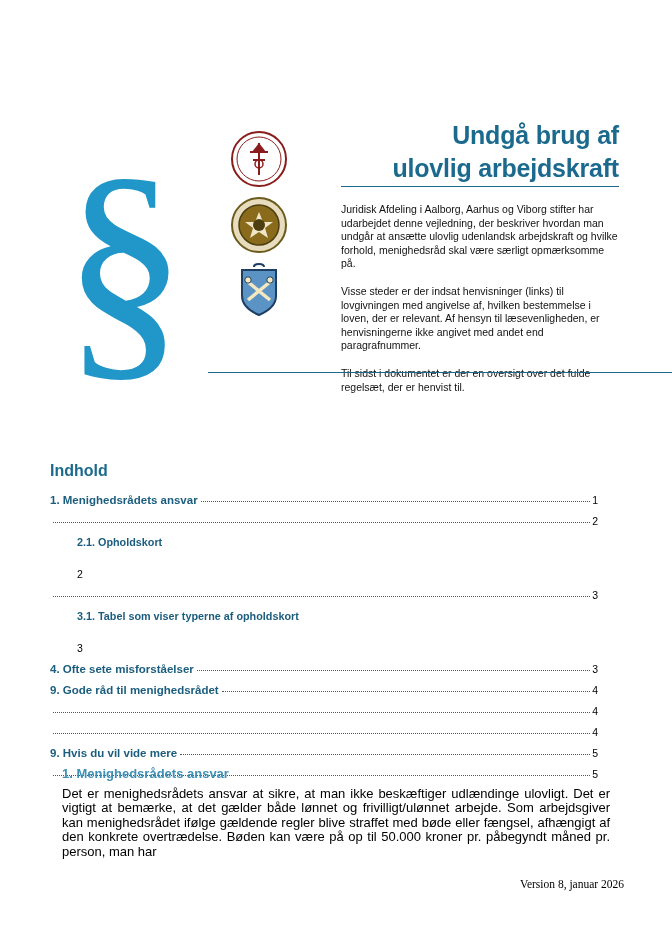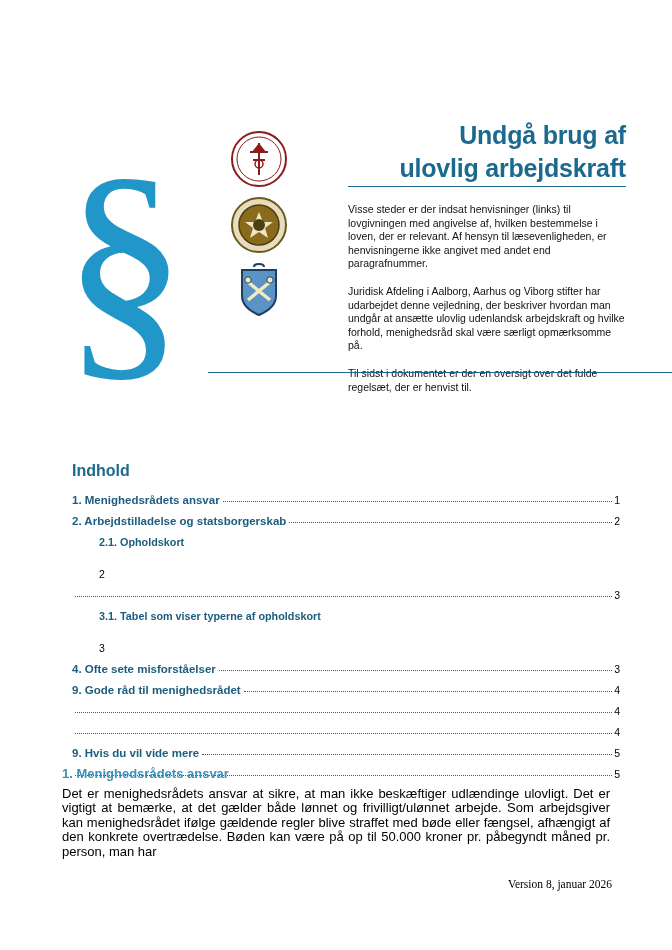--- a/index.html
+++ b/index.html
@@ -60,21 +60,21 @@
     left: 0;
     width: 58px;
     height: 58px;
   }
   .seal-1 { top: 0px; }
   .seal-2 { top: 66px; }
   .seal-3 { top: 132px; }
 
   .hero-right {
     position: absolute;
-    left: 348px;
+    left: 341px;
     top: 60px;
     width: 278px;
   }
   .doc-title {
     font-size: 25px;
     font-weight: bold;
     color: #1b6a8e;
     text-align: right;
     line-height: 30px;
     margin: 0 0 3px 0;
@@ -98,21 +98,21 @@
     position: absolute;
     left: 208px;
     top: 372px;
     width: 464px;
     border-bottom: 1.2px solid #1b6a8e;
   }
 
   
   .toc {
     position: absolute;
-    left: 72px;
+    left: 50px;
     top: 462px;
     width: 548px;
   }
   .toc-heading {
     font-size: 16px;
     font-weight: bold;
     color: #1b6a8e;
     margin: 0 0 10px 0;
   }
   .toc-row {
@@ -170,20 +170,21 @@
   
   .footer {
     position: absolute;
     left: 0;
     top: 878px;
     width: 612px;
     text-align: right;
     font-family: "Liberation Serif", serif;
     font-size: 11.5px;
     color: #000000;
+    padding-left: 12px;
   }
 </style>
 </head>
 <body>
 
 <div class="page">
 
   <div class="hero">
 
     <div class="hero-left">
@@ -213,39 +214,38 @@
           <circle cx="40" cy="18" r="3.2" fill="#f3e8c0" stroke="#1d3f63" stroke-width="1"></circle>
           <path d="M24 5 C24 1 34 1 34 5" fill="none" stroke="#1d3f63" stroke-width="2"></path>
         </svg>
       </div>
     </div>
 
     <div class="hero-right">
       <div class="doc-title">Undgå brug af</div>
       <div class="doc-title">ulovlig arbejdskraft</div>
       <div class="title-rule"></div>
+      <p class="hero-p">Juridisk Afdeling i Aalborg, Aarhus og Viborg stifter har udarbejdet denne vejledning, der beskriver hvordan man undgår at ansætte ulovlig udenlandsk arbejdskraft og hvilke forhold, menighedsråd skal være særligt opmærksomme på.</p>
       <p class="hero-p">Visse steder er der indsat henvisninger (links) til lovgivningen med angivelse af, hvilken bestemmelse i loven, der er relevant. Af hensyn til læsevenligheden, er henvisningerne ikke angivet med andet end paragrafnummer.</p>
-      <p class="hero-p">Juridisk Afdeling i Aalborg, Aarhus og Viborg stifter har udarbejdet denne vejledning, der beskriver hvordan man undgår at ansætte ulovlig udenlandsk arbejdskraft og hvilke forhold, menighedsråd skal være særligt opmærksomme på.</p>
       <p class="hero-p">Til sidst i dokumentet er der en oversigt over det fulde regelsæt, der er henvist til.</p>
     </div>
   </div>
 
   <div class="hero-divider"></div>
 
   <div class="toc">
     <div class="toc-heading">Indhold</div>
 
     <div class="toc-row">
       <span class="toc-label">1. Menighedsrådets ansvar</span>
       <span class="toc-dots"></span>
       <span class="toc-page">1</span>
     </div>
 
     <div class="toc-row">
-      <span class="toc-label">2. Arbejdstilladelse og statsborgerskab</span>
       <span class="toc-dots"></span>
       <span class="toc-page">2</span>
     </div>
 
     <div class="toc-row sub">
       <span class="toc-label">2.1. Opholdskort</span>
       <span class="toc-dots"></span>
       <span class="toc-page">2</span>
     </div>
 

